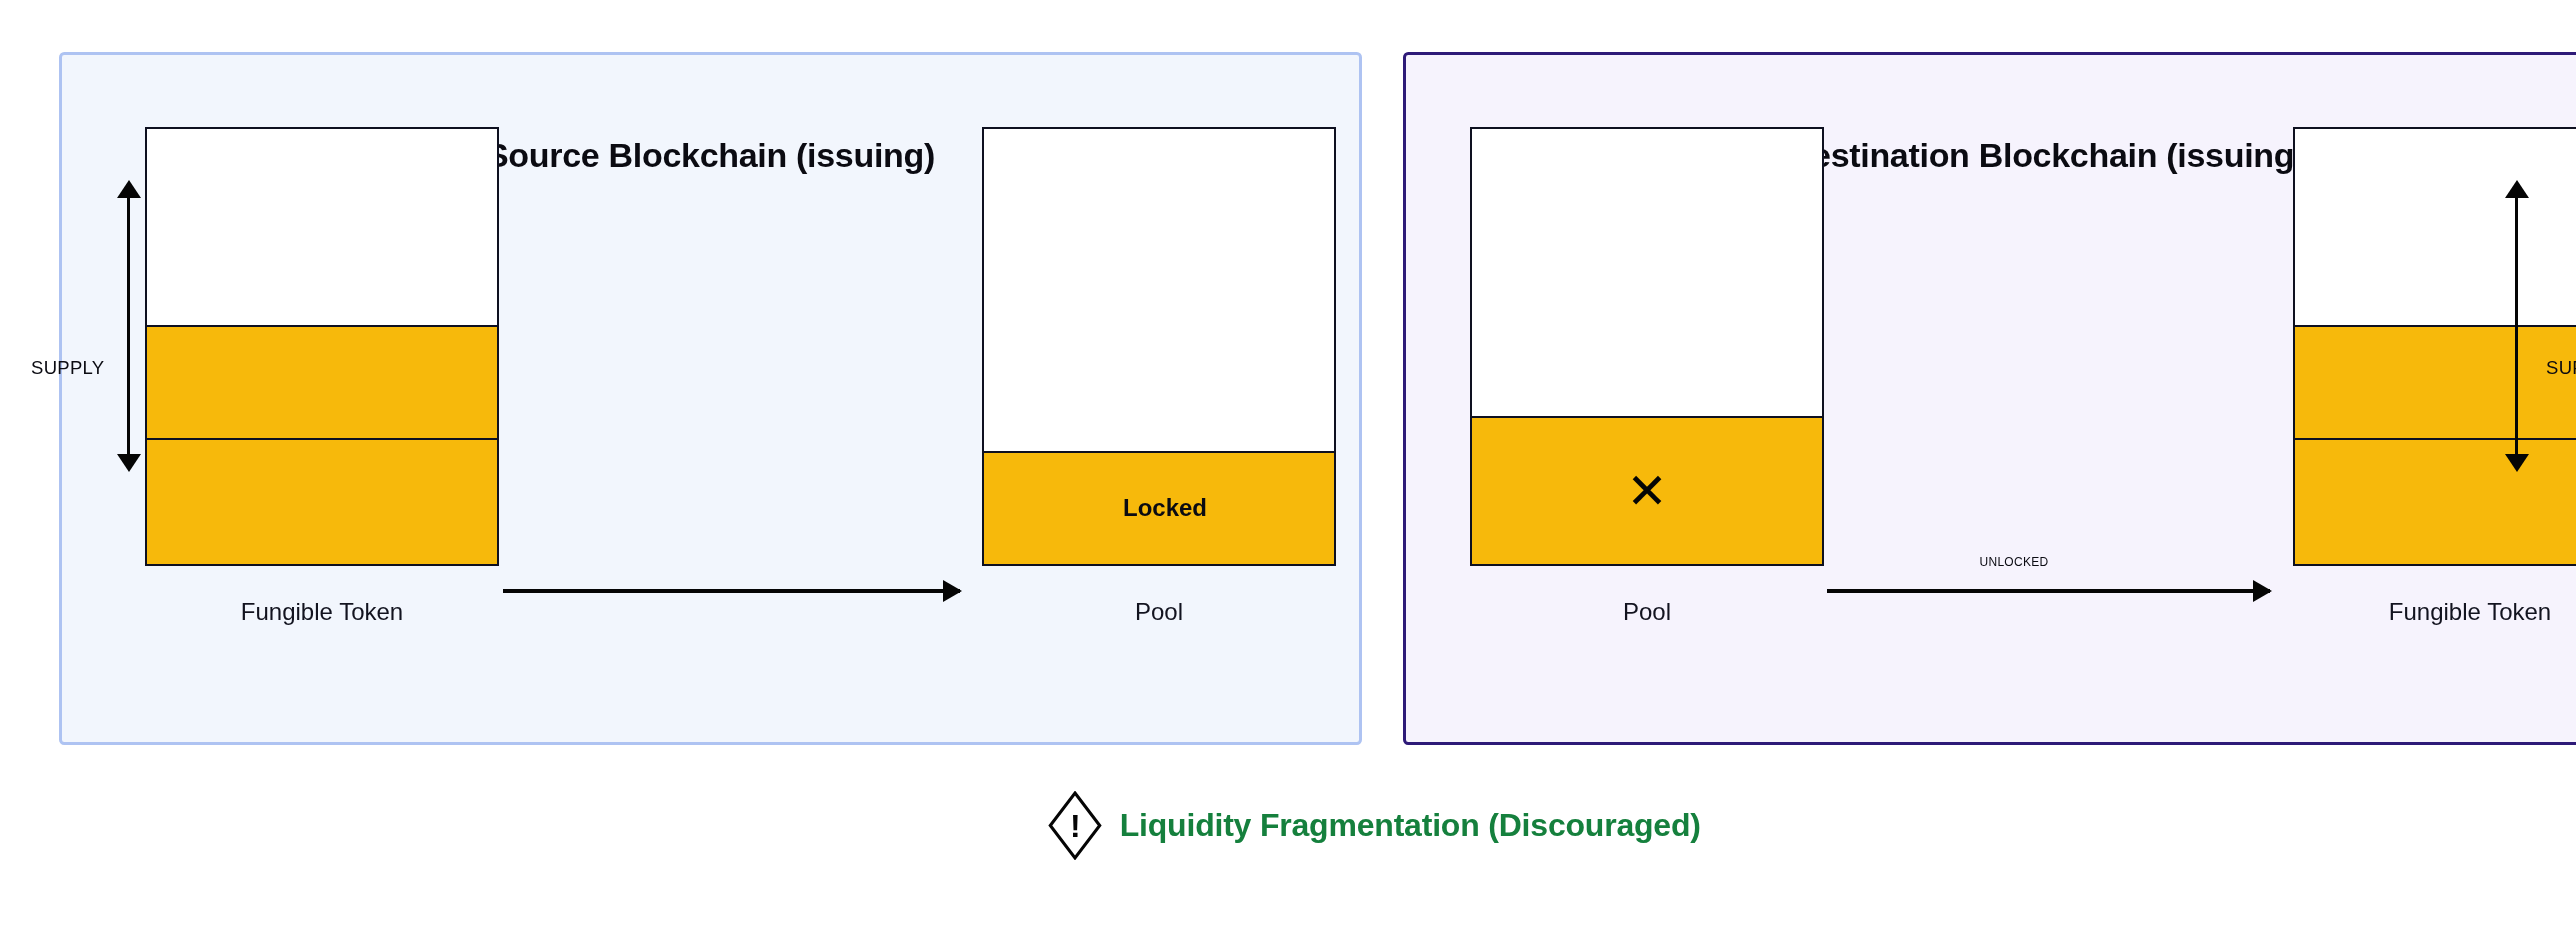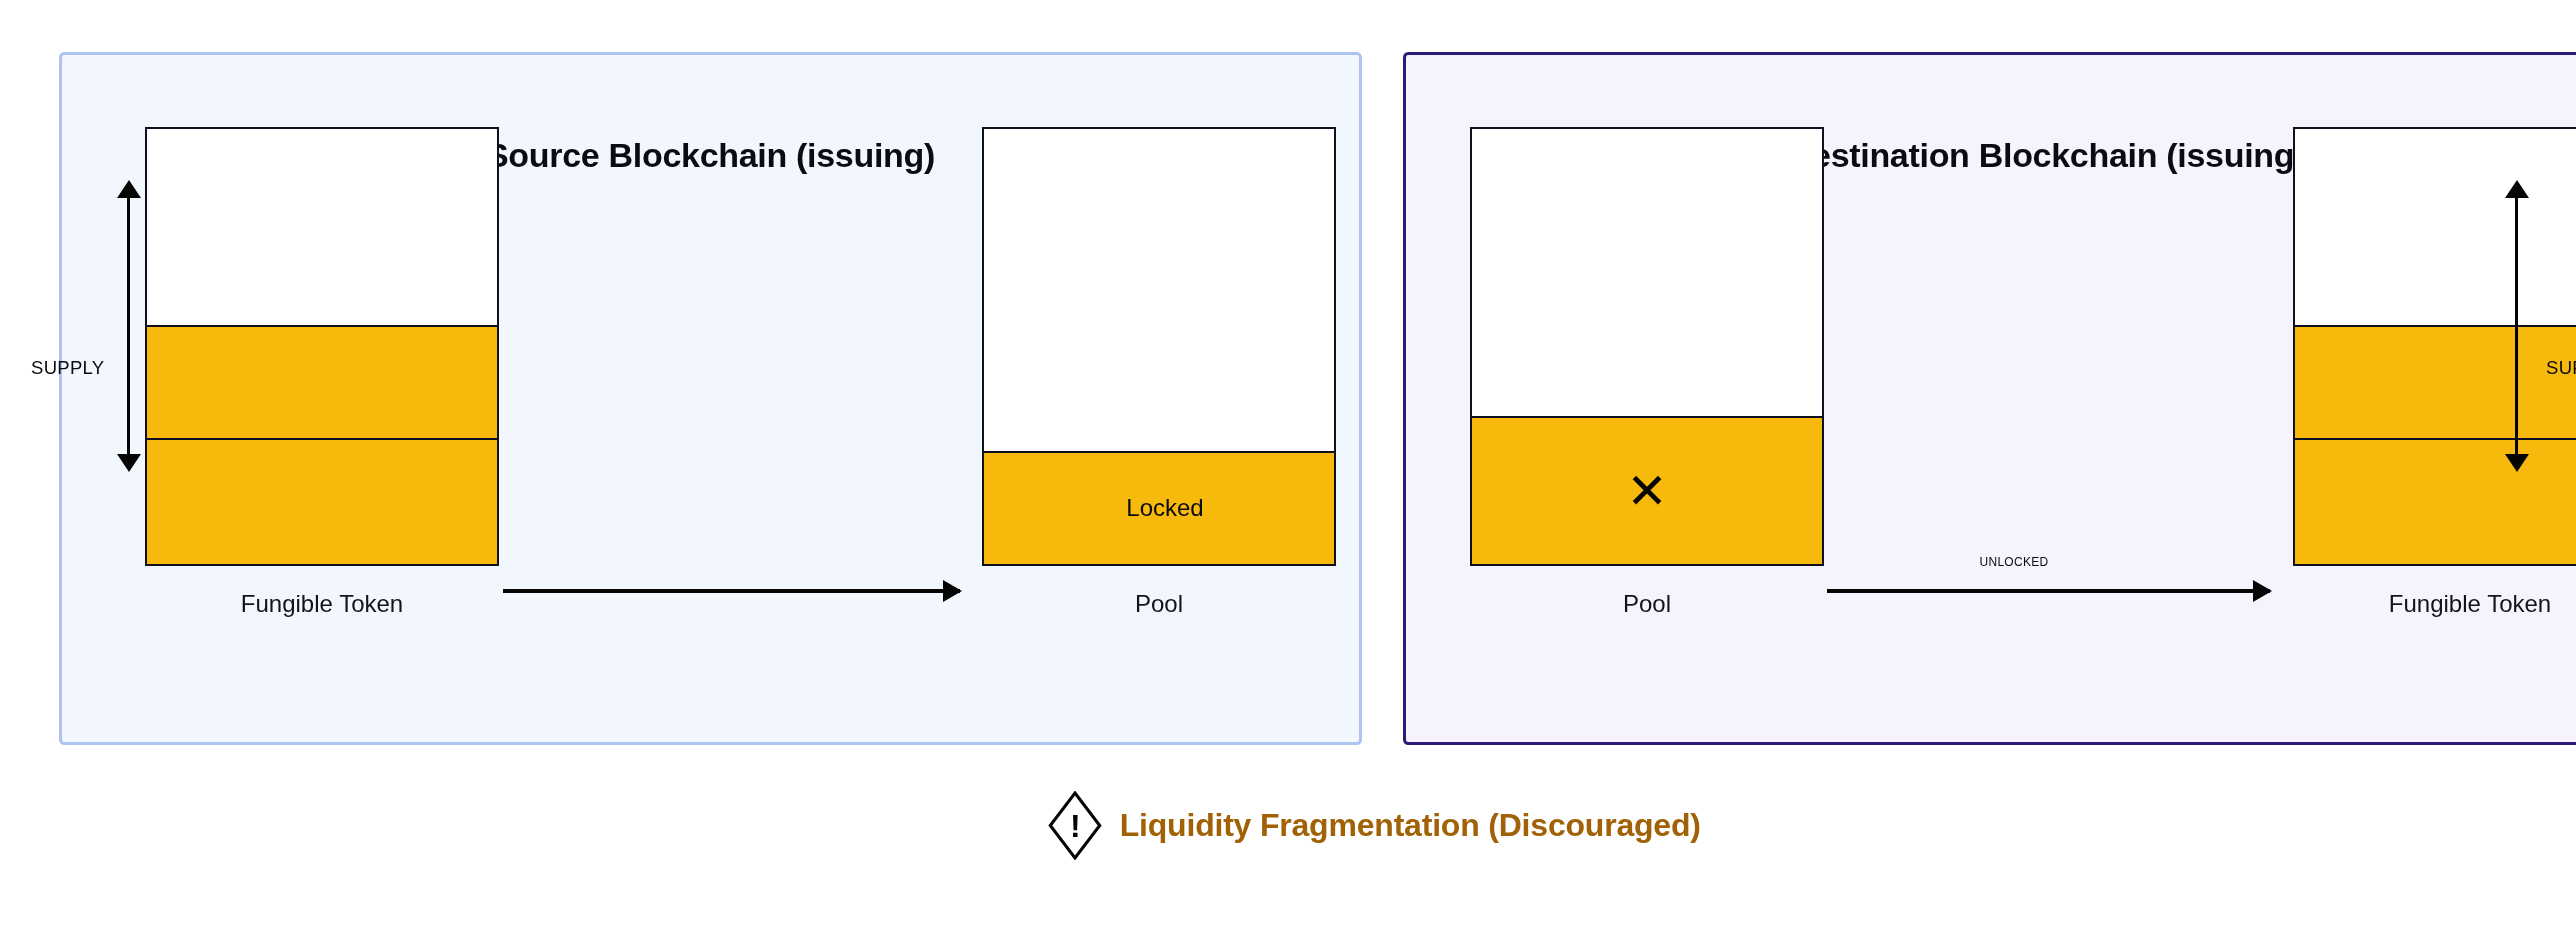--- a/index.html
+++ b/index.html
@@ -79,21 +79,21 @@
     border-top: 2.6px solid #0e1020;
   }
   .seg-label {
     position: absolute;
     left: 12px;
     right: 0;
     top: 50%;
     transform: translateY(-50%);
     text-align: center;
     font-size: 24px;
-    font-weight: 400;
+    font-weight: 700;
     color: #0b0b12;
     white-space: nowrap;
   }
   .seg-mark {
     position: absolute;
     left: 0;
     right: 0;
     top: 50%;
     transform: translateY(-50%);
     text-align: center;
@@ -101,21 +101,21 @@
     font-weight: bold;
     line-height: 1;
     color: #050505;
     font-family: "DejaVu Sans", sans-serif;
   }
   .bar-caption {
     position: absolute;
     left: -62px;
     right: -62px;
     top: 100%;
-    margin-top: 24px;
+    margin-top: 32px;
     text-align: center;
     font-size: 24px;
     font-weight: 500;
     color: #12131f;
     white-space: nowrap;
   }
 
   
   .flow-arrow {
     position: absolute;
@@ -203,21 +203,21 @@
     text-align: center;
     font-size: 32px;
     font-weight: bold;
     color: #050505;
     line-height: 1;
     font-family: "Liberation Sans", sans-serif;
   }
   #footer-text {
     font-size: 32px;
     font-weight: bold;
-    color: #a16207;
+    color: #15803d;
     letter-spacing: -0.2px;
     white-space: nowrap;
   }
 </style>
 </head>
 <body>
 
 <div class="panel" id="panel-source">
   <div class="panel-title">Source Blockchain (issuing)</div>
 

